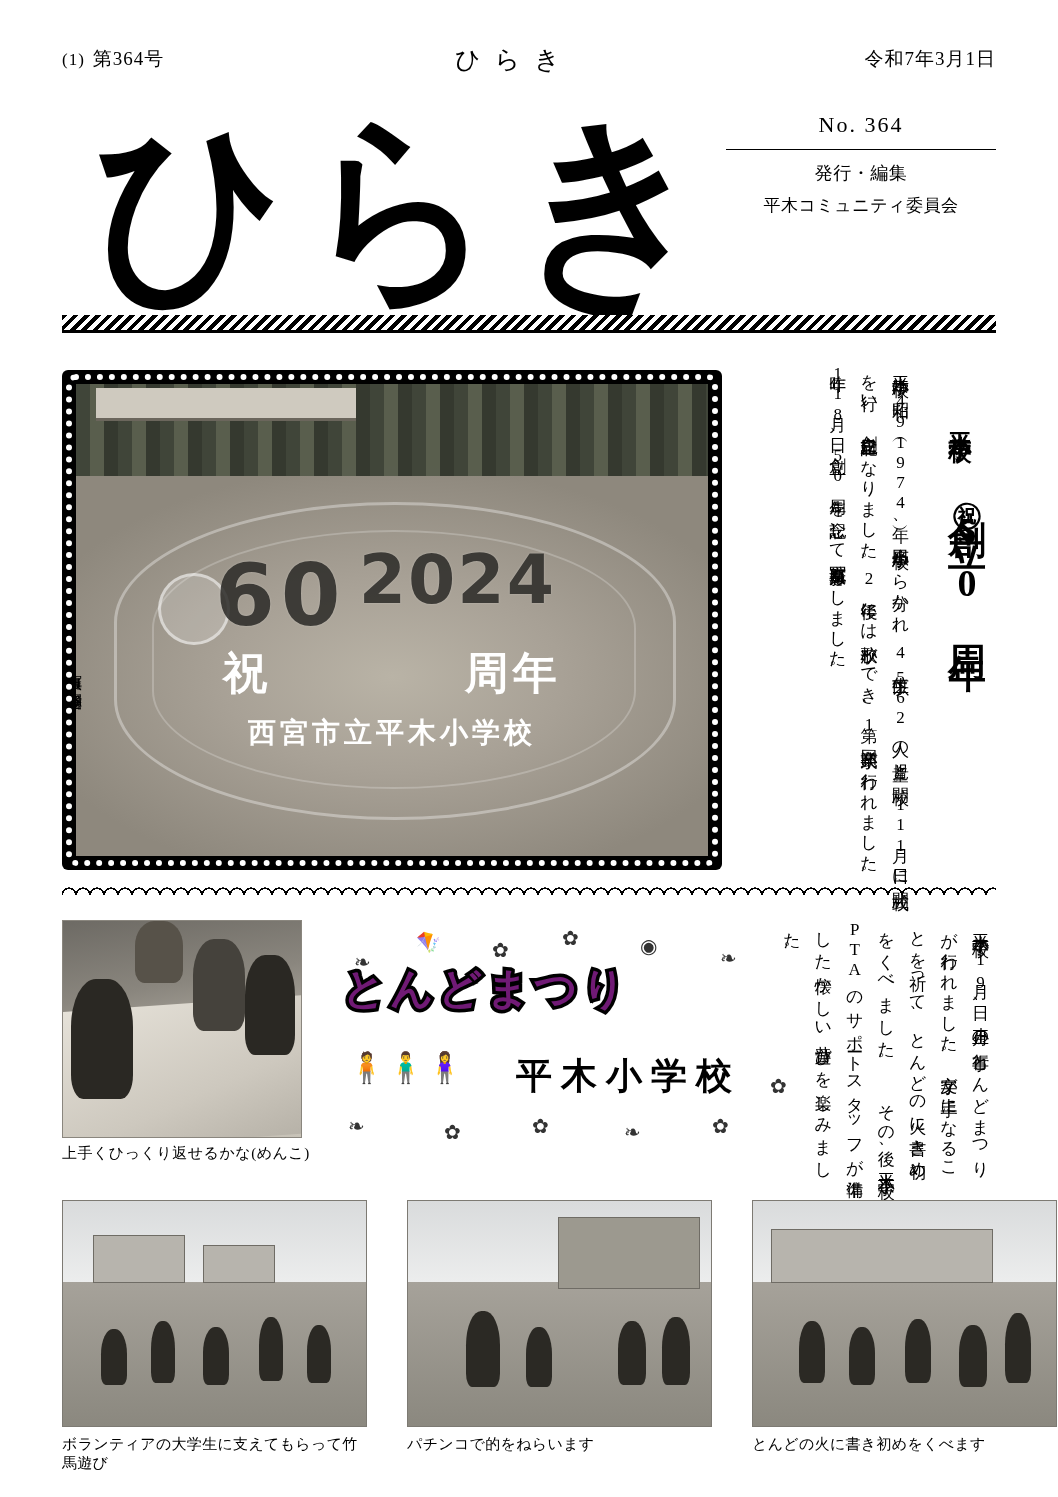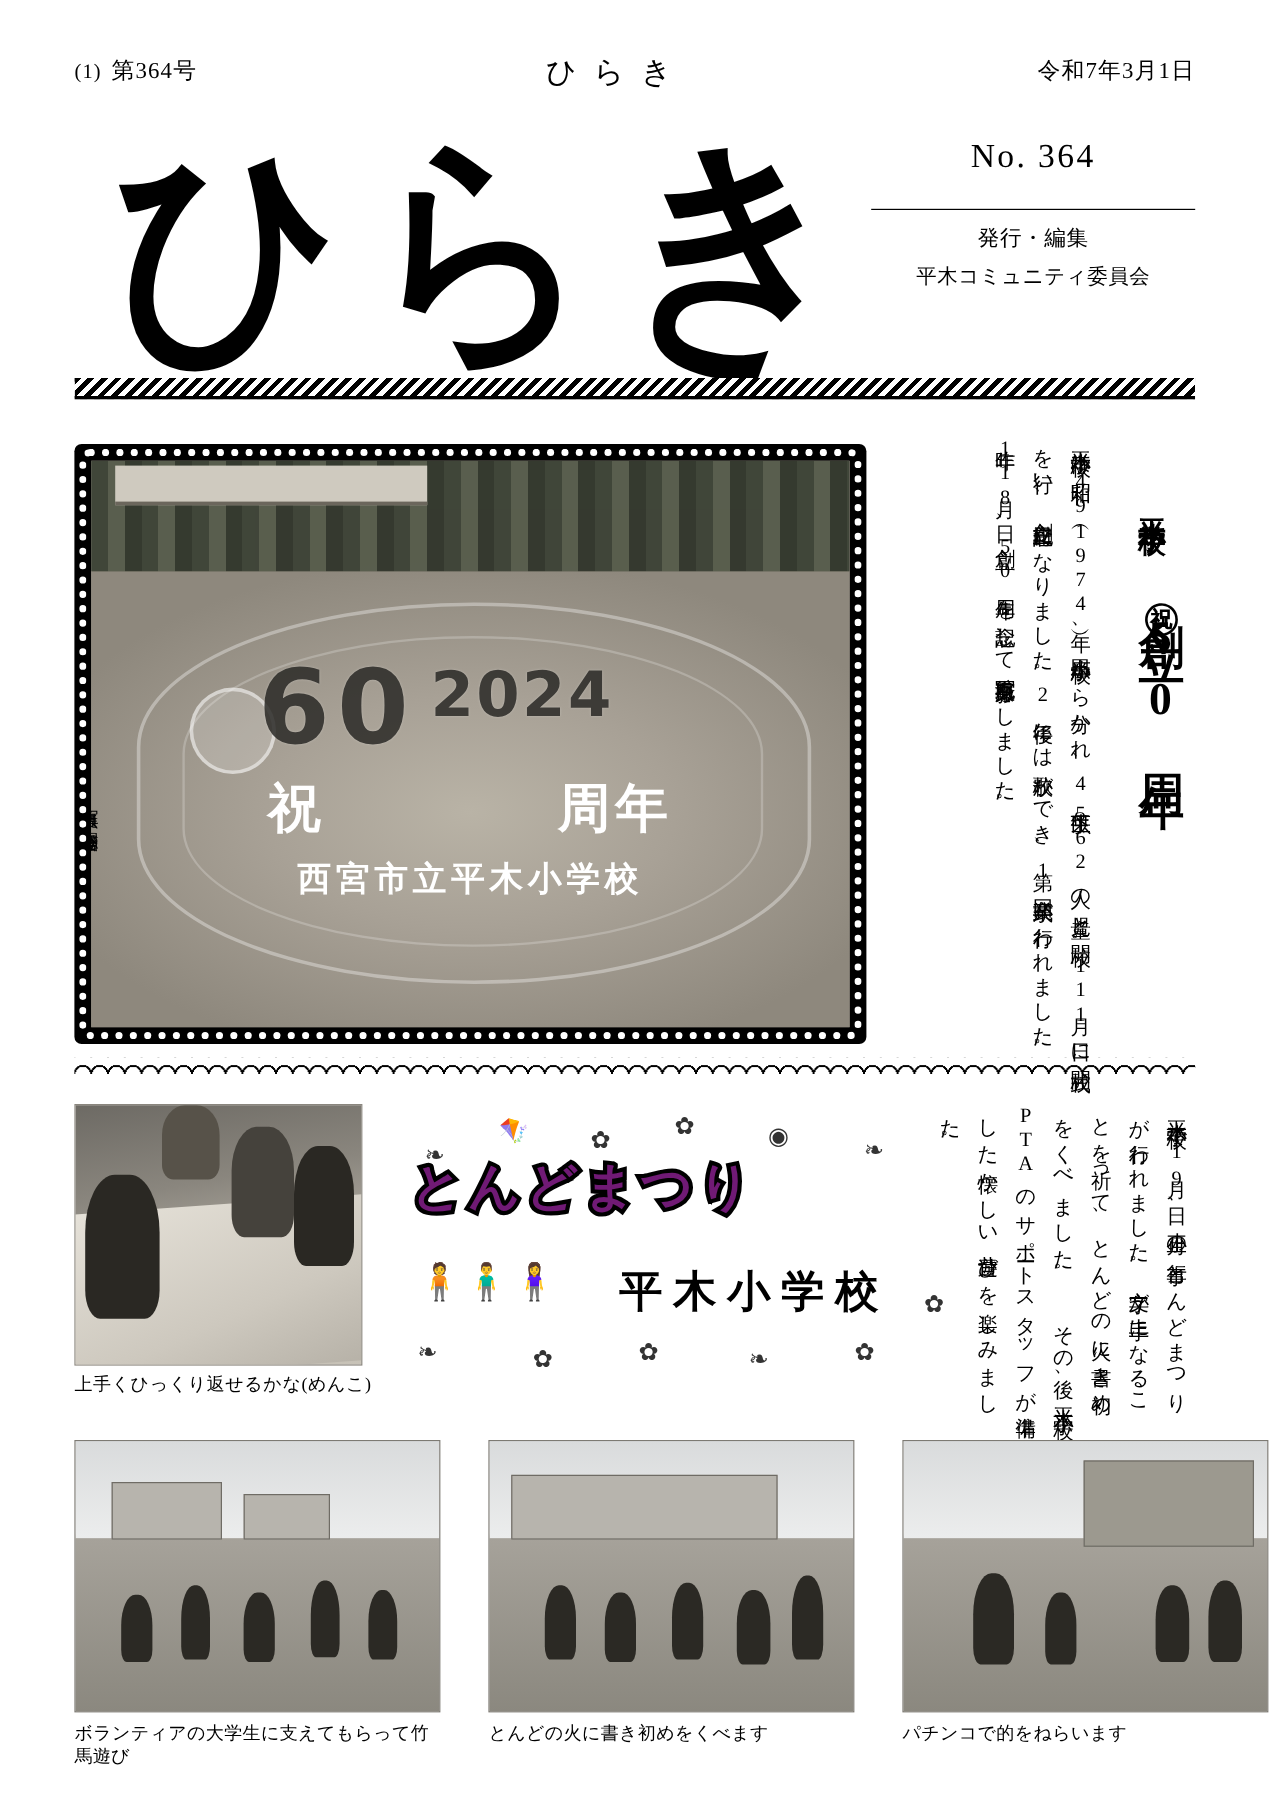--- a/index.html
+++ b/index.html
@@ -66,24 +66,24 @@
   .pubinfo {
     position: absolute;
     top: 104px;
     right: 62px;
     width: 270px;
     text-align: center;
     font-size: 18px;
     line-height: 1.9;
   }
   .pubinfo .no {
-    font-size: 28px;
+    font-size: 22px;
     letter-spacing: 2px;
     border-bottom: 1.5px solid #000;
-    padding-bottom: 17px;
+    padding-bottom: 3px;
     margin-bottom: 6px;
     display: block;
   }
   .pubinfo .row { display: block; letter-spacing: 0.5px; }
   .pubinfo .row.small { font-size: 17px; }
 
   
   .deco-rule {
     position: absolute;
     top: 315px;
@@ -241,21 +241,21 @@
     top: 33%;
     font-size: 86px;
     font-weight: 700;
     letter-spacing: 6px;
     color: #2b2a27;
     font-family: "DejaVu Sans", sans-serif;
     text-shadow: 0 0 2px rgba(255,255,255,.35);
     opacity: .85;
   }
   .aerial .formation .yr {
-    font-size: 52px;
+    font-size: 68px;
     letter-spacing: 2px;
     vertical-align: 22px;
     margin-left: 12px;
   }
   .aerial .cap-line1 {
     position: absolute;
     left: 0; right: 0;
     top: 55%;
     text-align: center;
     font-size: 44px;
@@ -543,38 +543,38 @@
         <div class="fig" style="left:196px; top:116px; width:24px; height:64px;"></div>
         <div class="fig" style="left:244px; top:124px; width:24px; height:58px;"></div>
       </div>
       <div class="cap">ボランティアの大学生に支えてもらって竹馬遊び</div>
     </div>
 
     <div class="pcell">
       <div class="img">
         <div class="sky"></div>
         <div class="ground"></div>
+        <div class="bldg" style="left:150px; top:16px; width:140px; height:70px; background:#9c998f;"></div>
+        <div class="fig" style="left:58px; top:110px; width:34px; height:76px;"></div>
+        <div class="fig" style="left:118px; top:126px; width:26px; height:60px;"></div>
+        <div class="fig" style="left:210px; top:120px; width:28px; height:64px;"></div>
+        <div class="fig" style="left:254px; top:116px; width:28px; height:68px;"></div>
+      </div>
+      <div class="cap">パチンコで的をねらいます</div>
+    </div>
+
+    <div class="pcell">
+      <div class="img">
+        <div class="sky"></div>
+        <div class="ground"></div>
         <div class="bldg" style="left:18px; top:28px; width:220px; height:52px;"></div>
         <div class="fig" style="left:46px; top:120px; width:26px; height:62px;"></div>
         <div class="fig" style="left:96px; top:126px; width:26px; height:58px;"></div>
         <div class="fig" style="left:152px; top:118px; width:26px; height:64px;"></div>
         <div class="fig" style="left:206px; top:124px; width:28px; height:62px;"></div>
         <div class="fig" style="left:252px; top:112px; width:26px; height:70px;"></div>
       </div>
       <div class="cap">とんどの火に書き初めをくべます</div>
     </div>
 
-    <div class="pcell">
-      <div class="img">
-        <div class="sky"></div>
-        <div class="ground"></div>
-        <div class="bldg" style="left:150px; top:16px; width:140px; height:70px; background:#9c998f;"></div>
-        <div class="fig" style="left:58px; top:110px; width:34px; height:76px;"></div>
-        <div class="fig" style="left:118px; top:126px; width:26px; height:60px;"></div>
-        <div class="fig" style="left:210px; top:120px; width:28px; height:64px;"></div>
-        <div class="fig" style="left:254px; top:116px; width:28px; height:68px;"></div>
-      </div>
-      <div class="cap">パチンコで的をねらいます</div>
-    </div>
-
   </div>
 
 </div>
 
 </body></html>

